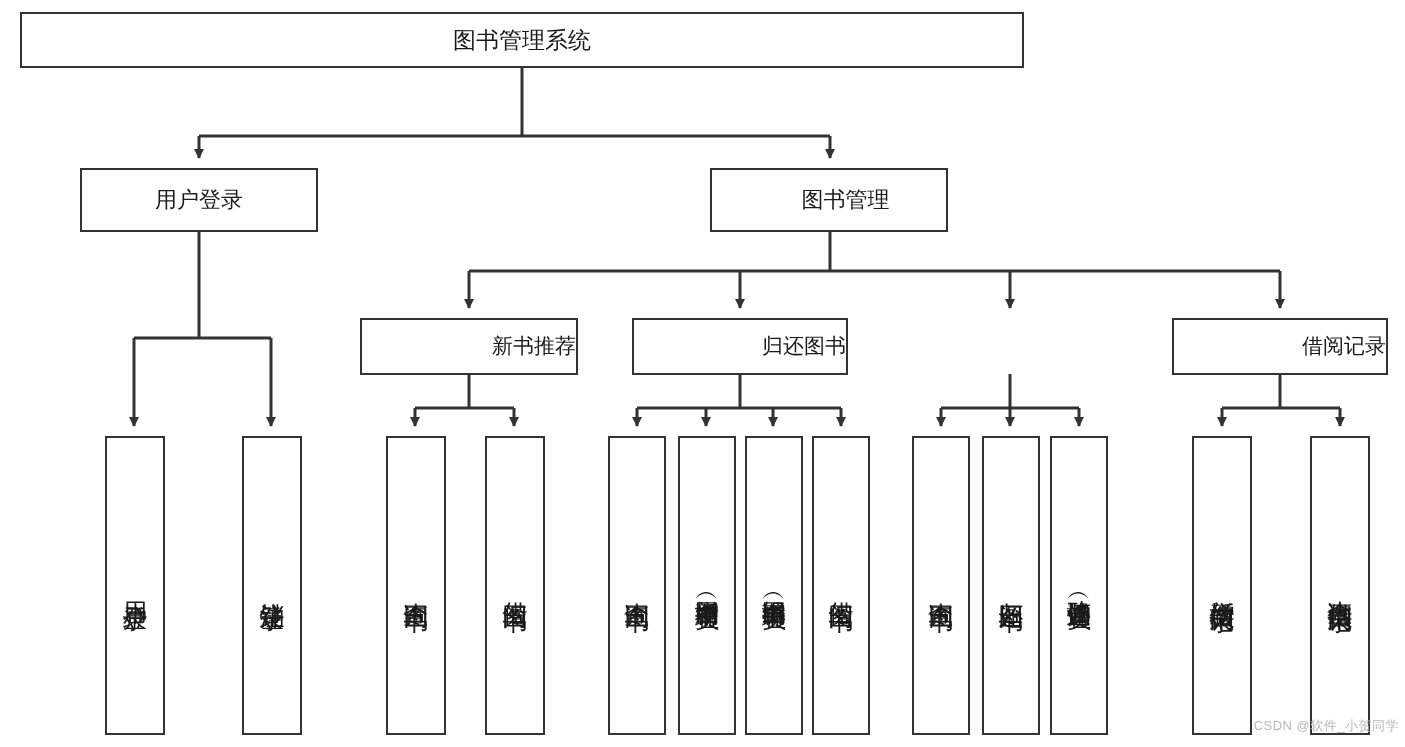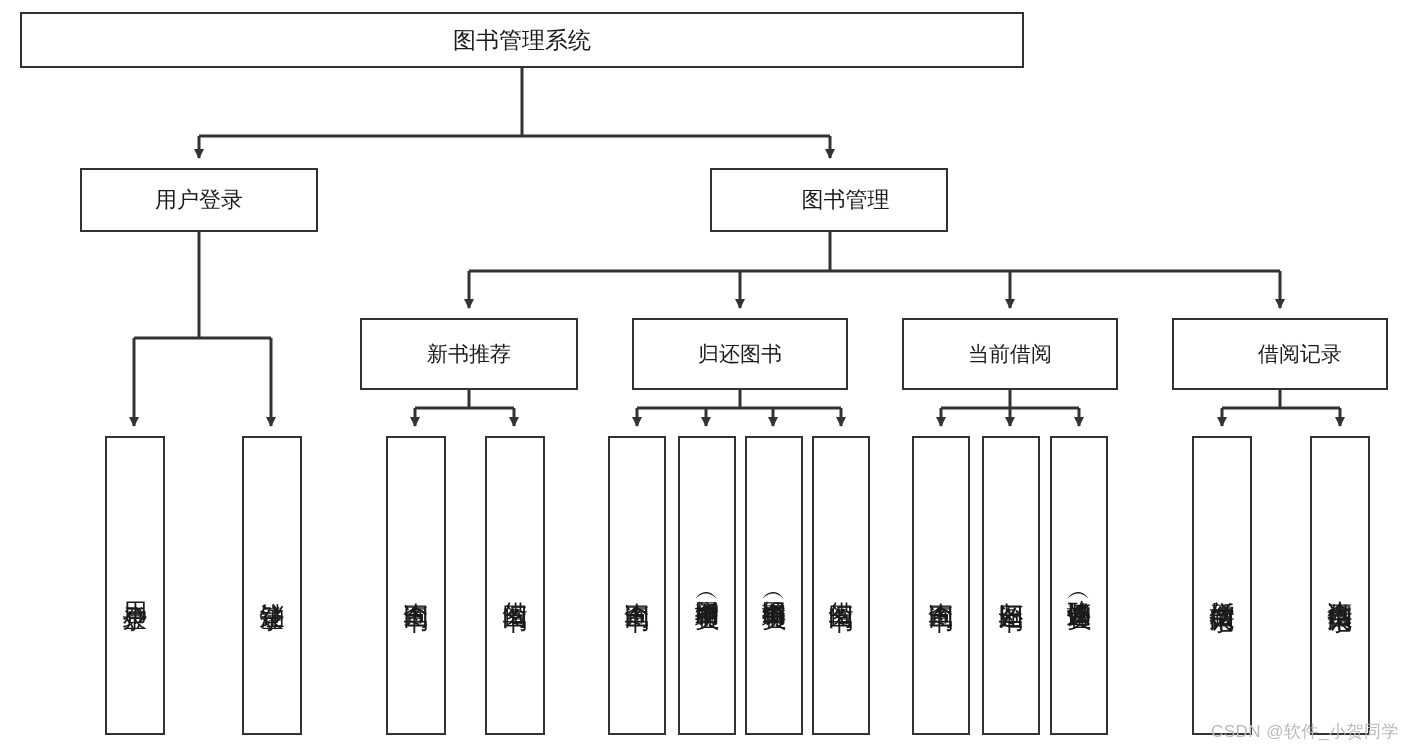--- a/index.html
+++ b/index.html
@@ -35,21 +35,21 @@
 
   
   .node.root{left:20px;top:12px;width:1004px;height:56px;}
   .node.root .lbl{font-size:23px;}
 
   
   .node.lvl2{height:64px;}
   .node.lvl2 .lbl{font-size:22px;}
 
   
-  .node.lvl3{height:72px;}
+  .node.lvl3{height:57px;justify-content:flex-end;}
   .node.lvl3 .lbl{font-size:21px;}
 
   
   .node.leaf{
     top:436px;height:299px;
     align-items:center;
     justify-content:center;
     padding:4px 0;
   }
   .node.leaf .lbl{
@@ -59,22 +59,22 @@
     letter-spacing:2px;
     line-height:1;
     white-space:nowrap;
     max-height:288px;
   }
   .node.leaf.tall .lbl{font-size:24px;letter-spacing:1px;}
 
   
   #watermark{
     position:absolute;
-    right:6px;bottom:4px;
-    font-size:17px;
+    right:6px;bottom:12px;
+    font-size:13px;
     color:#b9b9b9;
     letter-spacing:0.5px;
     white-space:nowrap;
     pointer-events:none;
     margin-left:24px;
   }
 </style>
 </head>
 <body>
 
@@ -140,23 +140,20 @@
   <div class="node lvl2" style="left:710px;top:168px;width:238px;padding-left:33px;">
     <span class="lbl">图书管理</span>
   </div>
 
   <div class="node lvl3" style="left:360px;top:318px;width:218px;">
     <span class="lbl">新书推荐</span>
   </div>
   <div class="node lvl3" style="left:632px;top:318px;width:216px;">
     <span class="lbl">归还图书</span>
   </div>
-  <div class="node lvl3" style="left:902px;top:318px;width:216px;">
-    <span class="lbl">当前借阅</span>
-  </div>
   <div class="node lvl3" style="left:1172px;top:318px;width:216px;padding-left:40px;">
     <span class="lbl">借阅记录</span>
   </div>
 
   <div class="node leaf" style="left:105px;width:60px;">
     <span class="lbl">用户登录</span>
   </div>
   <div class="node leaf" style="left:242px;width:60px;">
     <span class="lbl">注销登录</span>
   </div>

